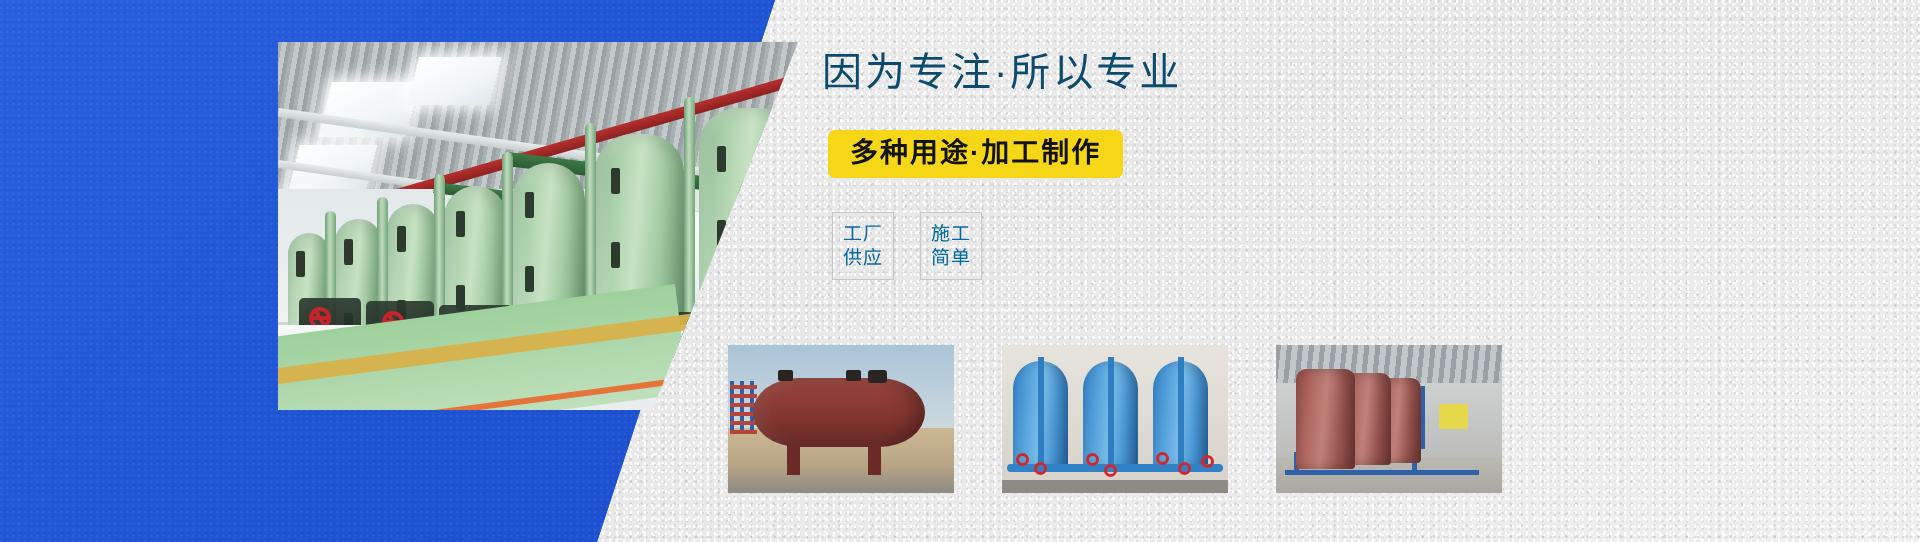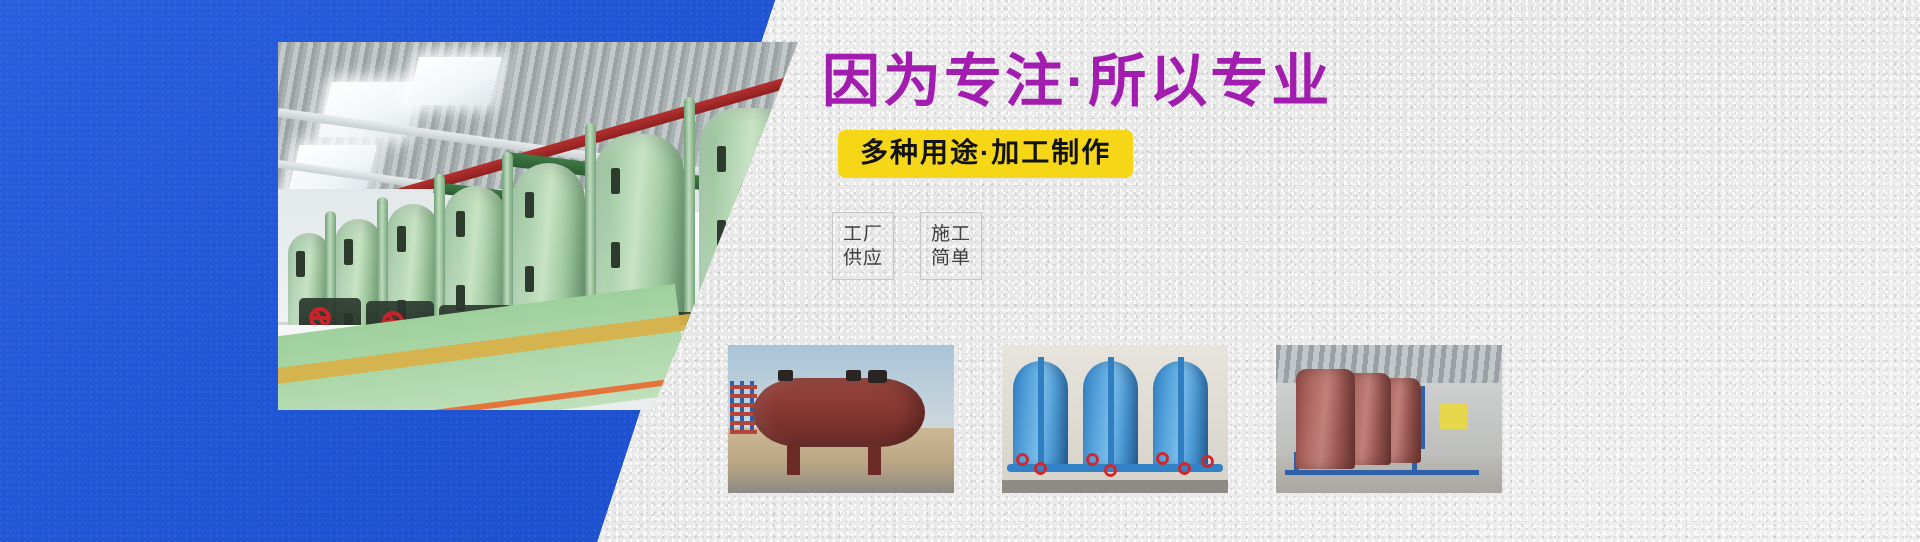--- a/index.html
+++ b/index.html
@@ -134,44 +134,44 @@
   .floor-orange{
     position:absolute; left:-10%; bottom:6%; width:112%; height:6px;
     background:#e4743a; transform:rotate(-7.5deg);
   }
 
   
   .content{ position:absolute; left:818px; top:0; width:1102px; height:542px; }
 
   .headline{
     position:absolute; left:4px; top:52px;
-    font-size:58px; font-weight:bold; color:#a21caf;
+    font-size:40px; font-weight:normal; color:#0c4a6e;
     letter-spacing:3px; line-height:1; white-space:nowrap;
   }
 
   .subtitle-wrap{
-    position:absolute; left:20px; top:130px;
+    position:absolute; left:10px; top:130px;
     background:#f5d717; border-radius:7px;
     padding:7px 22px 9px 22px;
   }
   .subtitle{
     font-size:28px; font-weight:bold; color:#121212;
     letter-spacing:2px; line-height:1.15; white-space:nowrap;
   }
 
   .features{
     position:absolute; left:14px; top:212px;
     display:flex; gap:26px;
   }
   .feature-box{
     width:62px; height:68px;
     border:1px solid #c6c6c6;
     display:flex; flex-direction:column;
     align-items:center; justify-content:center;
-    font-size:19px; font-weight:500; color:#404040;
+    font-size:19px; font-weight:500; color:#0369a1;
     line-height:1.25; letter-spacing:1px;
     background:transparent;
   }
   .feature-box span{ display:block; white-space:nowrap; }
 
   
   .thumbs{
     position:absolute; left:-90px; top:345px;
     display:flex; gap:48px;
   }

